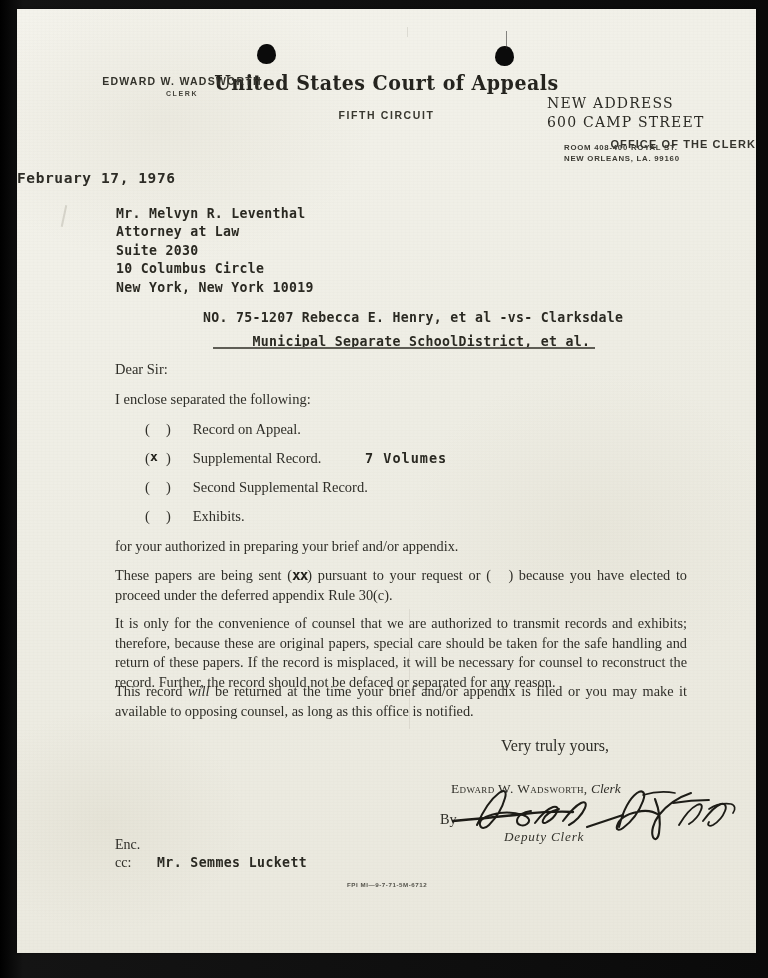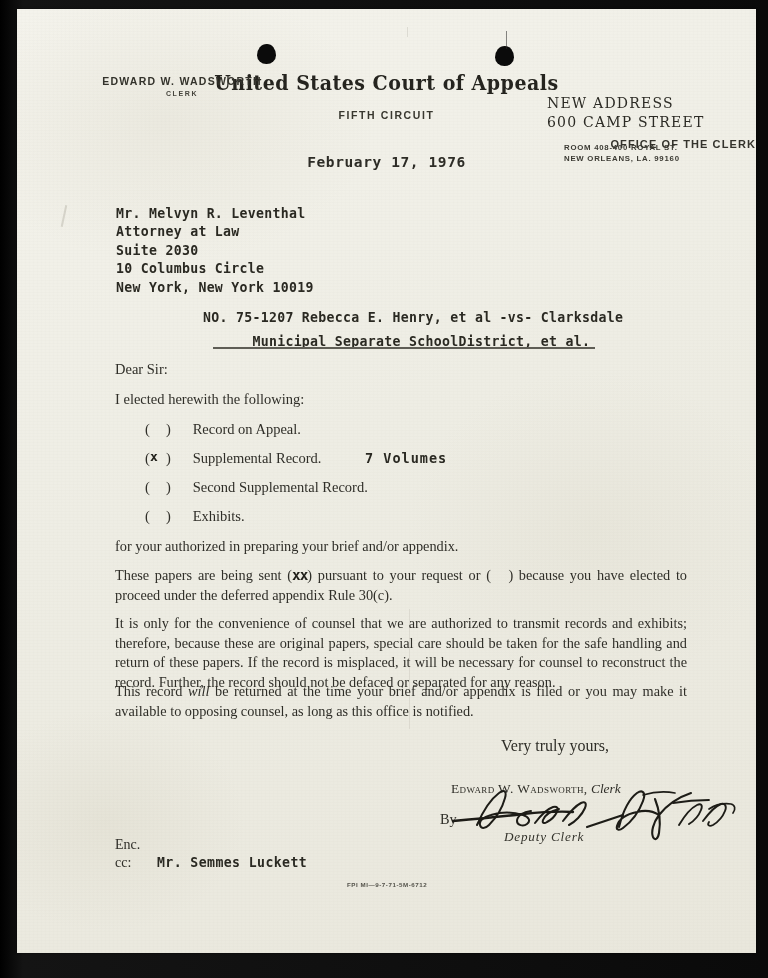--- a/index.html
+++ b/index.html
@@ -106,27 +106,27 @@
   #office-of-clerk {
     text-align: right;
     font-family: "Liberation Sans", sans-serif;
     font-weight: 700;
     font-size: 11px;
     letter-spacing: 1.1px;
     color: #34332c;
     margin-top: 17px;
   }
   #letter-date {
-    text-align: center;
+    text-align: left;
     font-family: "DejaVu Sans Mono", monospace;
     font-weight: 700;
     font-size: 14.5px;
     letter-spacing: .6px;
     color: #2d2c26;
-    margin-top: 4px;
+    margin-top: 20px;
   }
 
   #clerk-block {
     position: absolute;
     left: 55px;
     top: 66px;
     width: 220px;
     text-align: center;
   }
   #clerk-name {
@@ -413,21 +413,21 @@
 Attorney at Law
 Suite 2030
 10 Columbus Circle
 New York, New York 10019</div>
 
     <div id="caption" class="typed">NO. 75-1207 Rebecca E. Henry, et al -vs- Clarksdale
       Municipal Separate SchoolDistrict, et al.</div>
     <div id="caption-rule"></div>
 
     <div id="salutation" class="printed">Dear Sir:</div>
-    <div id="enclose-intro" class="printed">I elected herewith the following:</div>
+    <div id="enclose-intro" class="printed">I enclose separated the following:</div>
 
     <div id="checklist" class="printed">
 
       <div class="check-row">
         <span class="check-box">(&nbsp;&nbsp;)<span class="check-mark"></span></span>
         <span class="check-label">Record on Appeal.</span>
         <span class="check-note"></span>
       </div>
 
       <div class="check-row">

